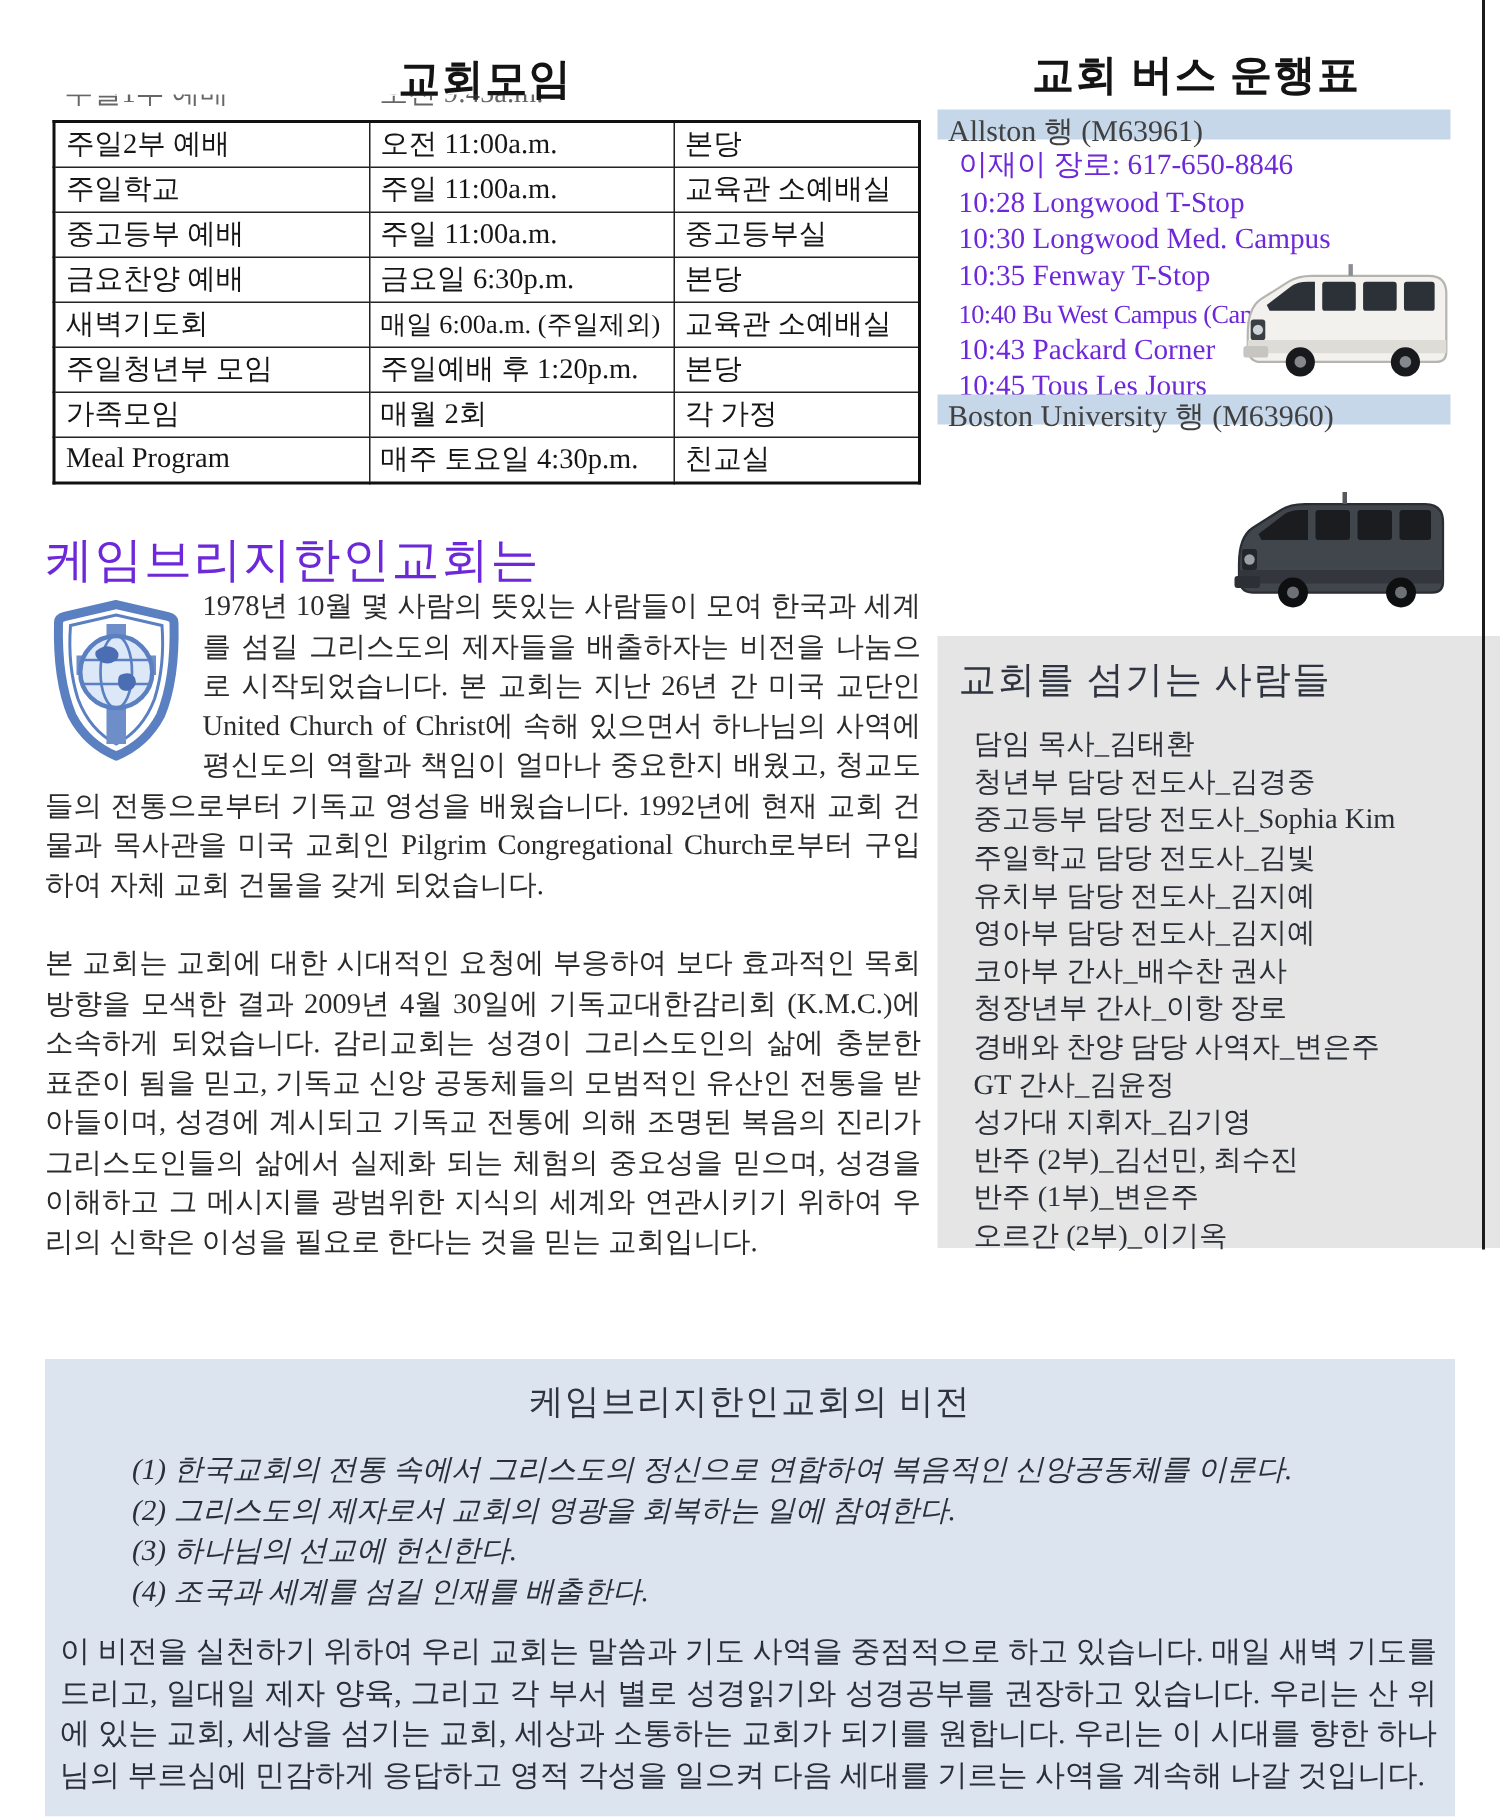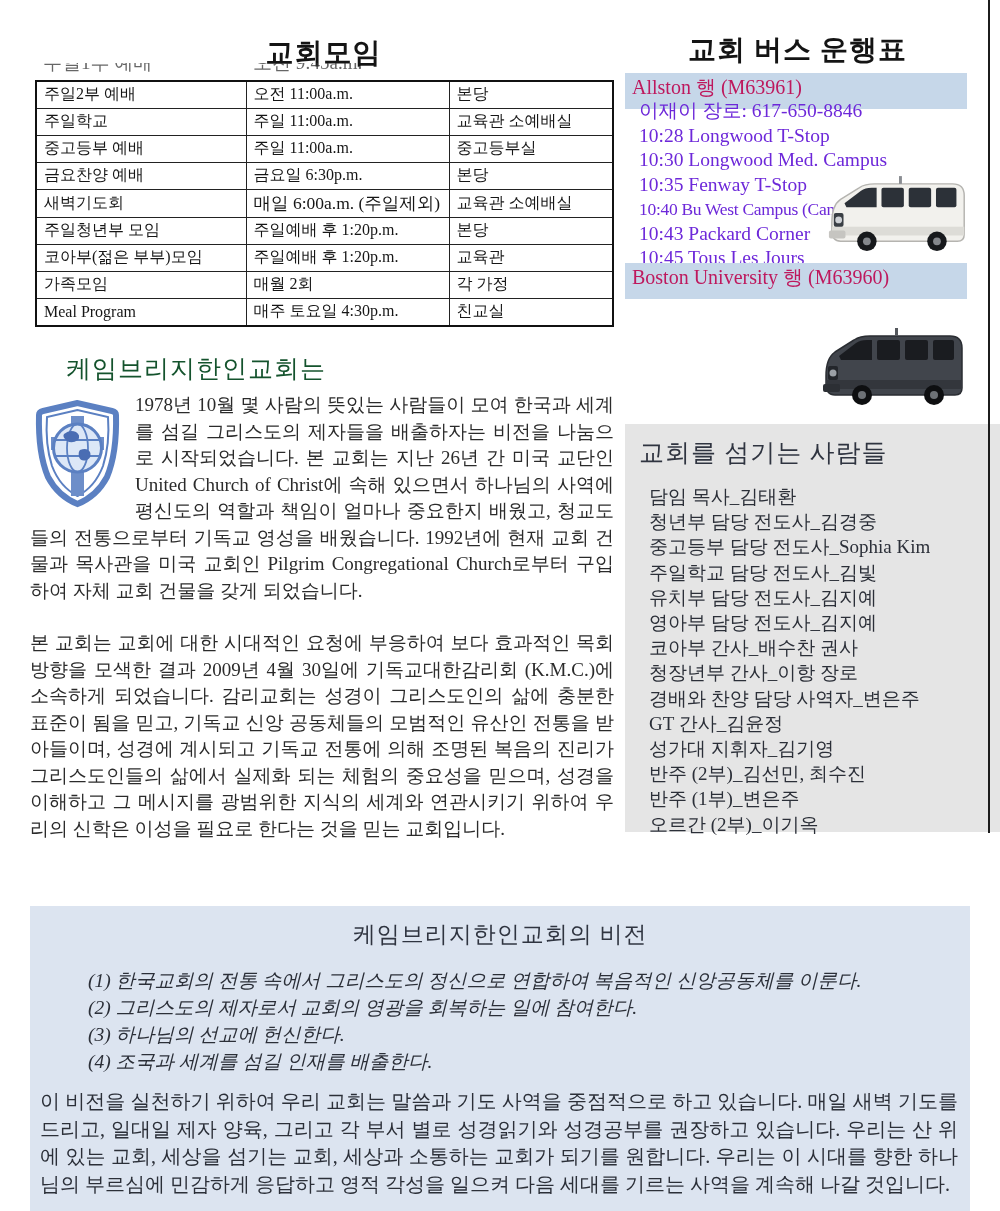--- a/index.html
+++ b/index.html
@@ -11,30 +11,30 @@
   
   .section-title { font-size:28px; font-weight:600; letter-spacing:1px; color:#141414; text-align:center; }
 
   
   .clip-row { position:absolute; left:35px; top:63px; width:577px; height:16px; overflow:hidden; opacity:.75; }
   .clip-row-inner { position:relative; margin-top:-13px; font-size:19px; line-height:26px; color:#333; }
   .clip-name { position:absolute; left:8px; top:0; }
   .clip-time { position:absolute; left:218px; top:0;text-align:center; }
 
   table.meetings { border-collapse:collapse; width:577px; table-layout:fixed; border:2px solid #111; }
-  table.meetings td { border:1px solid #222; font-size:16px; color:#161616; padding:1px 6px 2px 7px; height:23px; white-space:nowrap; overflow:hidden; }
-
-  
-  .about-heading { font-size:25px; color:#14532d; letter-spacing:1px;margin-left:36px; }
+  table.meetings td { border:1px solid #222; font-size:19px; color:#161616; padding:1px 6px 2px 7px; height:23px; white-space:nowrap; overflow:hidden; }
+
+  
+  .about-heading { font-size:32px; color:#6d28d9; letter-spacing:1px; }
   .about-body { width:584px; font-size:19px; line-height:26.5px; text-align:justify; color:#2b2b2b; }
   .about-body p { margin:0 0 26px 0; }
   .logo-wrap { float:left; width:95px; height:110px; margin:6px 10px 4px 0; }
 
   
-  .bus-header { position:absolute; left:625px; width:342px; height:36px; background:#c6d7e9; font-size:20px; color:#be185d; padding:1px 4px 2px 7px; box-sizing:border-box; white-space:nowrap; }
+  .bus-header { position:absolute; left:625px; width:342px; height:20px; background:#c6d7e9; font-size:20px; color:#404040; padding:1px 4px 2px 7px; box-sizing:border-box; white-space:nowrap; }
   .bus-lines { position:absolute; left:639px; width:340px; }
   .bus-lines div { font-size:19.5px; line-height:24.5px; white-space:nowrap; color:#6d28d9; }
   .bus-lines .condensed { font-size:17.5px; letter-spacing:-0.3px; }
   .van { position:absolute; }
 
   
   .servants-box { position:absolute; left:625px; top:424px; width:380px; height:408px; background:#e5e5e5; box-sizing:border-box; padding:10px 10px 0 12px; }
   .servants-title { font-size:25px; letter-spacing:1px; color:#2f3440; margin:2px 0 0 2px; }
   .servants-list { margin-top:15px; padding-left:12px; }
   .servants-list div { font-size:19px; line-height:25.2px; white-space:nowrap; color:#2b2f38; }
@@ -91,25 +91,20 @@
       </tr>
       <tr>
         <td>새벽기도회</td>
         <td style="font-size:17.5px;">매일 6:00a.m. (주일제외)</td>
         <td>교육관 소예배실</td>
       </tr>
       <tr>
         <td>주일청년부 모임</td>
         <td>주일예배 후 1:20p.m.</td>
         <td>본당</td>
-      </tr>
-      <tr>
-        <td>코아부(젊은 부부)모임</td>
-        <td>주일예배 후 1:20p.m.</td>
-        <td>교육관</td>
       </tr>
       <tr>
         <td>가족모임</td>
         <td>매월 2회</td>
         <td>각 가정</td>
       </tr>
       <tr>
         <td>Meal Program</td>
         <td>매주 토요일 4:30p.m.</td>
         <td>친교실</td>

